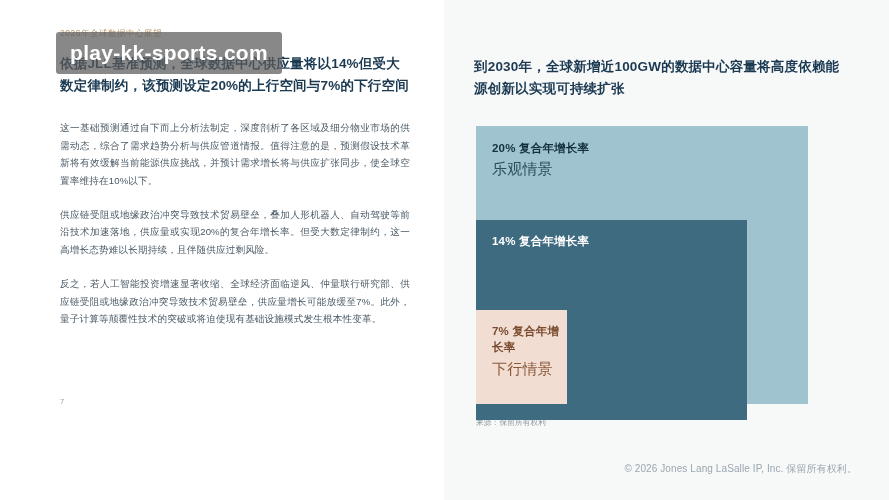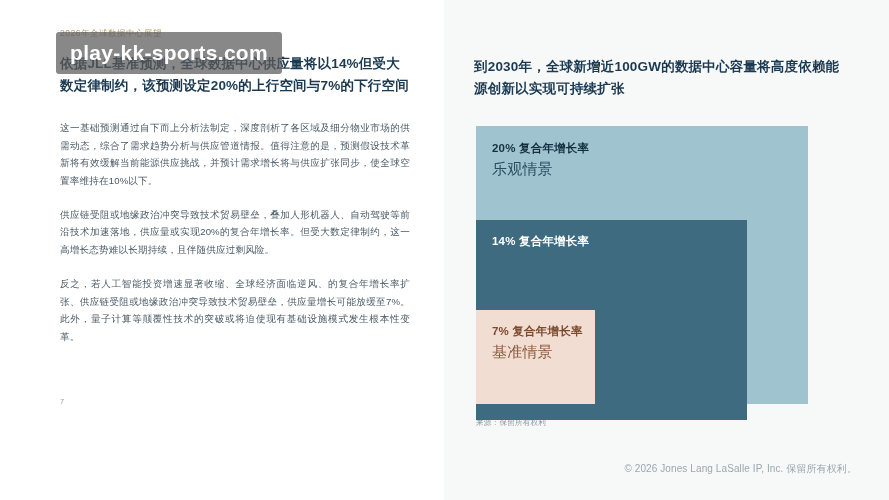--- a/index.html
+++ b/index.html
@@ -112,21 +112,21 @@
     padding-top: 14px;
   }
   .band-mid {
     top: 94px;
     width: 271px;
     height: 200px;
     background: #3f6b80;
   }
   .band-bot {
     top: 184px;
-    width: 119px;
+    width: 91px;
     height: 94px;
     background: #f1ddd2;
   }
   .band-rate {
     font-size: 11.5px;
     font-weight: bold;
     line-height: 1.45;
     margin: 0;
     letter-spacing: 0.2px;
   }
@@ -174,21 +174,21 @@
 </head>
 <body>
 
 <div class="page">
 
   <div class="left-col">
     <p class="eyebrow">2026年全球数据中心展望</p>
     <h1 class="headline">依据JLL基准预测，全球数据中心供应量将以14%但受大数定律制约，该预测设定20%的上行空间与7%的下行空间</h1>
     <p class="body-para">这一基础预测通过自下而上分析法制定，深度剖析了各区域及细分物业市场的供需动态，综合了需求趋势分析与供应管道情报。值得注意的是，预测假设技术革新将有效缓解当前能源供应挑战，并预计需求增长将与供应扩张同步，使全球空置率维持在10%以下。</p>
     <p class="body-para">供应链受阻或地缘政治冲突导致技术贸易壁垒，叠加人形机器人、自动驾驶等前沿技术加速落地，供应量或实现20%的复合年增长率。但受大数定律制约，这一高增长态势难以长期持续，且伴随供应过剩风险。</p>
-    <p class="body-para">反之，若人工智能投资增速显著收缩、全球经济面临逆风、的复合年增长率扩张、供应链受阻或地缘政治冲突导致技术贸易壁垒，供应量增长可能放缓至7%。此外，量子计算等颠覆性技术的突破或将迫使现有基础设施模式发生根本性变革。</p>
+    <p class="body-para">反之，若人工智能投资增速显著收缩、全球经济面临逆风、仲量联行研究部、供应链受阻或地缘政治冲突导致技术贸易壁垒，供应量增长可能放缓至7%。此外，量子计算等颠覆性技术的突破或将迫使现有基础设施模式发生根本性变革。</p>
     <div class="page-number">7</div>
   </div>
 
   <div class="col-divider"></div>
 
   <div class="right-col">
     <h1 class="right-headline">到2030年，全球新增近100GW的数据中心容量将高度依赖能源创新以实现可持续扩张</h1>
 
     <div class="chart-area">
 
@@ -196,21 +196,21 @@
         <p class="band-rate">20% 复合年增长率</p>
         <p class="band-sub">乐观情景</p>
       </div>
 
       <div class="chart-band band-mid">
         <p class="band-rate">14% 复合年增长率</p>
       </div>
 
       <div class="chart-band band-bot">
         <p class="band-rate">7% 复合年增长率</p>
-        <p class="band-sub">基准情景</p>
+        <p class="band-sub">下行情景</p>
       </div>
 
     </div>
 
     <p class="source-note">来源：保留所有权利</p>
     <div class="footer-right">© 2026 Jones Lang LaSalle IP, Inc. 保留所有权利。</div>
   </div>
 
   <div class="watermark">play-kk-sports.com</div>
 

